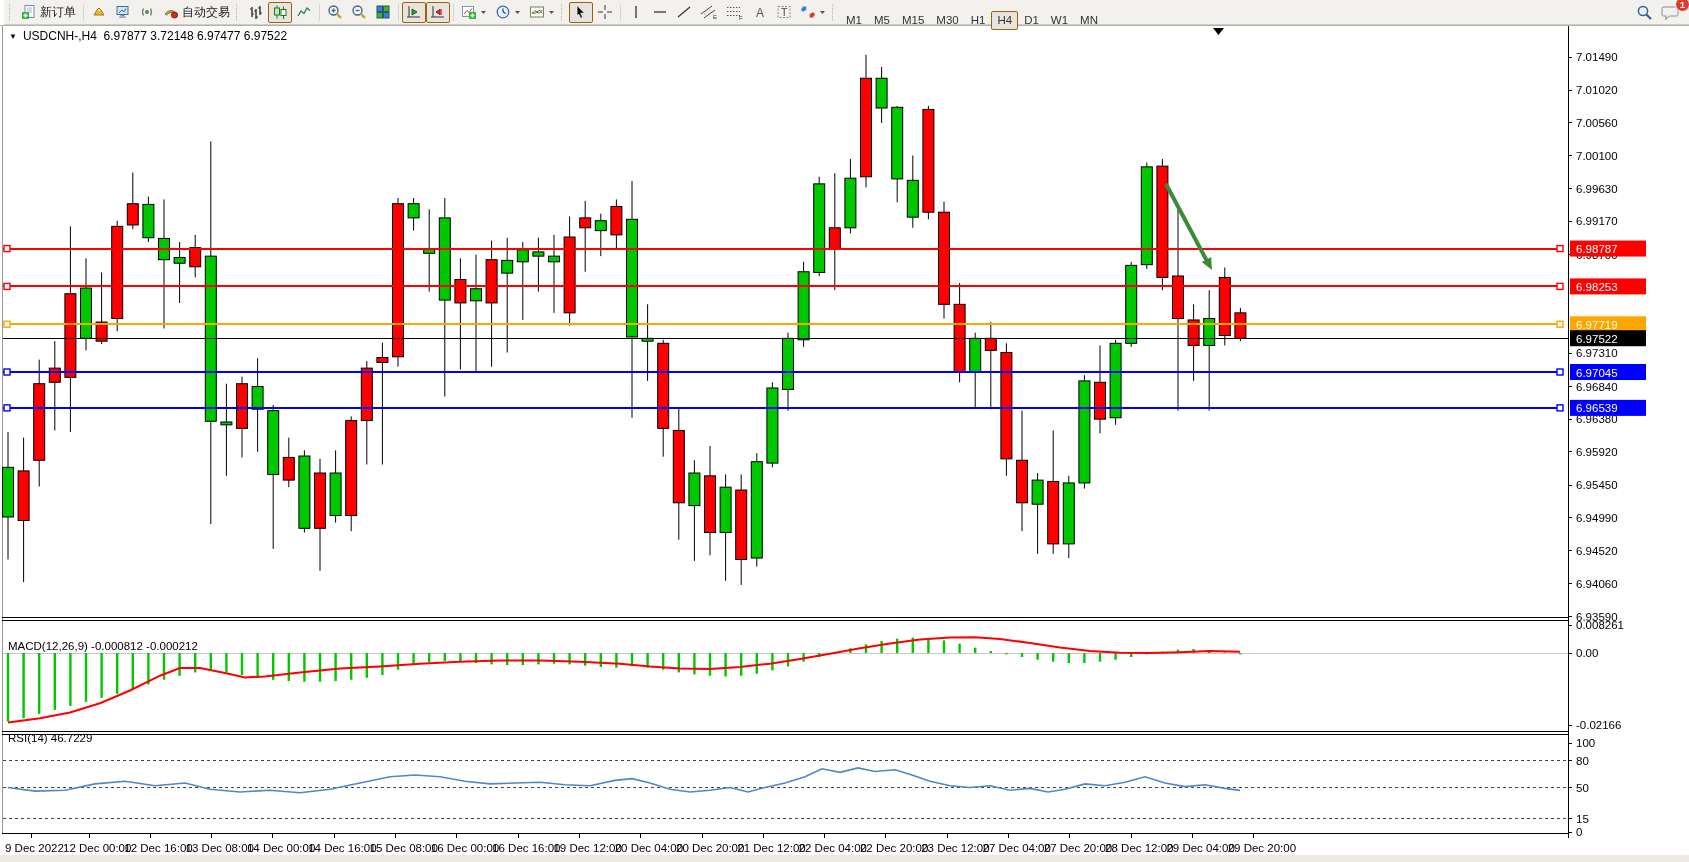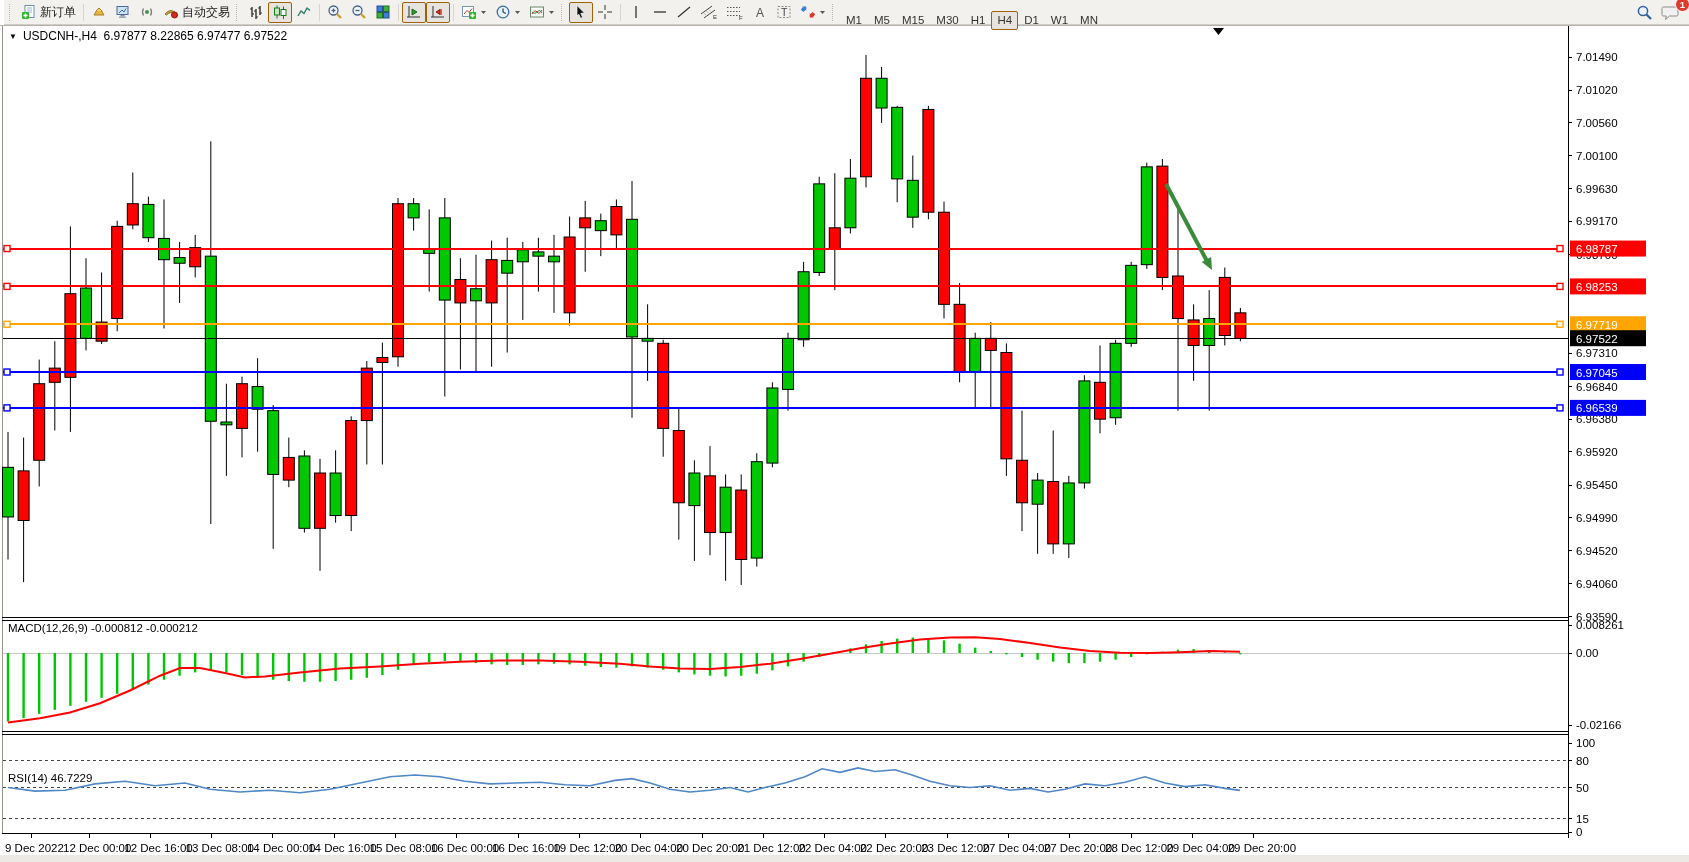--- a/index.html
+++ b/index.html
@@ -16,22 +16,22 @@
   .tf{font:11.5px "Liberation Sans",sans-serif;color:#333;padding:0 5px;height:19px;margin-top:16px;}
   .spacer{flex:1;}
   .chatwrap{position:relative;margin-right:10px;}
   .badge{position:absolute;top:-5px;right:-7px;background:#e0392e;color:#fff;border-radius:8px;
          font:bold 9.5px "Liberation Sans",sans-serif;padding:1px 4px;border:1px solid #fff;}
   
   .chart-area{position:absolute;left:0;top:0;width:1689px;height:862px;}
   .title-row{position:absolute;left:9px;top:29px;font:12px "Liberation Sans",sans-serif;color:#000;z-index:4;white-space:pre;display:flex;align-items:center;gap:6px;}
   .title-caret{font-size:8px;color:#000;}
   .ind-label{position:absolute;font:11.5px "Liberation Sans",sans-serif;color:#000;z-index:4;white-space:pre;}
-  #macd-label{left:8px;top:622px;}
-  #rsi-label{left:8px;top:772px;}
+  #macd-label{left:8px;top:640px;}
+  #rsi-label{left:8px;top:732px;}
   #chart-svg{position:absolute;left:0;top:0;z-index:1;}
 </style>
 </head>
 <body>
 
 <div class="app">
 
   <div class="chart-area">
     <svg id="chart-svg" width="1689" height="862">
         <rect x="0" y="25" width="1689" height="836" fill="#ffffff"></rect>
@@ -579,21 +579,21 @@
         <text x="1227.7" y="852" font-size="11.5px" font-family="Liberation Sans, sans-serif" fill="#000">29 Dec 20:00</text>
         <path d="M1213,28 L1224,28 L1218.5,35 Z" fill="#000"></path>
         <g>
           <line x1="1166" y1="184" x2="1208" y2="263" stroke="#3A8A3A" stroke-width="4"></line>
           <path d="M1212,270 L1201.7,262.0 L1211.1,257.0 Z" fill="#3A8A3A"></path>
         </g>
         <rect x="0" y="855" width="1689" height="7" fill="#ece9e5"></rect>
       </svg>
     <div class="title-row">
       <span class="title-caret">▼</span>
-      <span>USDCNH-,H4  6.97877 8.22865 6.97477 6.97522</span>
+      <span>USDCNH-,H4  6.97877 3.72148 6.97477 6.97522</span>
     </div>
     <div class="ind-label" id="macd-label">MACD(12,26,9) -0.000812 -0.000212</div>
     <div class="ind-label" id="rsi-label">RSI(14) 46.7229</div>
   </div>
 
   <div class="toolbar">
     <div class="grip"></div>
 
     <button class="tb">
       <span>

